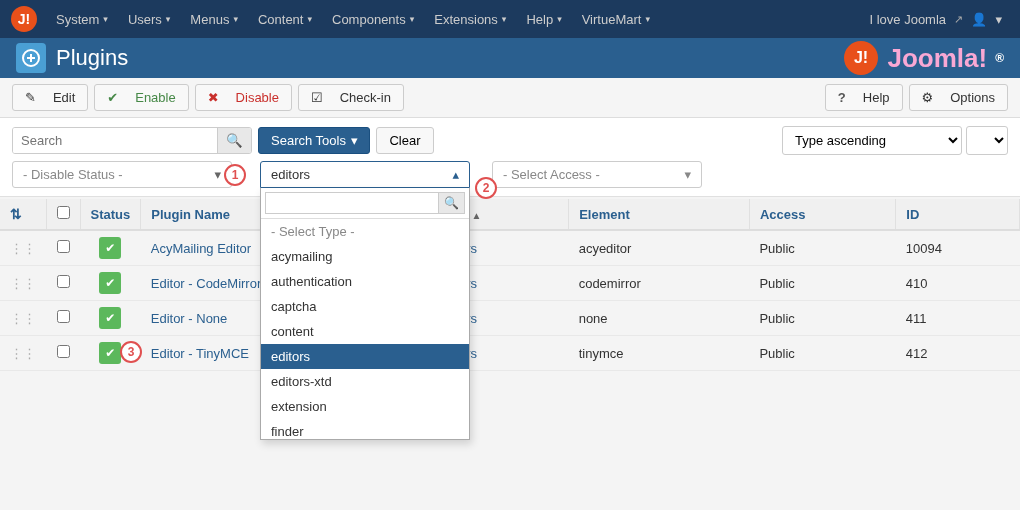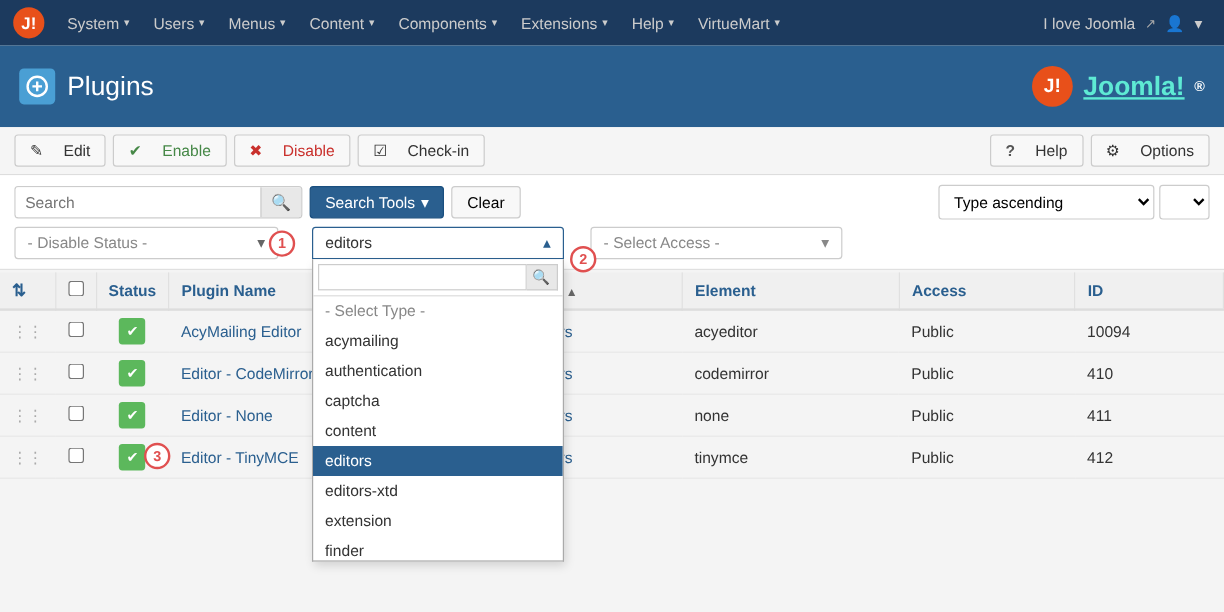--- a/index.html
+++ b/index.html
@@ -27,21 +27,21 @@
       font-size: 13px;
       position: relative;
     }
     .nav-item .caret { font-size: 9px; margin-left: 4px; }
     .nav-spacer { flex: 1; }
     .nav-right { color: #ccc; padding: 0 10px; display: flex; align-items: center; gap: 8px; font-size: 13px; }
 
     
     .header-bar {
       background: #2a5f8f;
-      height: 68px;
+      height: 40px;
       display: flex; align-items: center;
       padding: 0 16px;
       text-align: right;
     }
     .header-bar .plugin-icon {
       width: 30px; height: 30px;
       background: #4a9fd4;
       border-radius: 4px;
       display: flex; align-items: center; justify-content: center;
       margin-right: 10px;
@@ -296,21 +296,21 @@
       <circle cx="10" cy="10" r="8" fill="none" stroke="white" stroke-width="2"></circle>
       <path d="M10 6 L10 14 M6 10 L14 10" stroke="white" stroke-width="2"></path>
     </svg>
   </div>
   <h1>Plugins</h1>
   <div class="joomla-logo">
     <svg class="joomla-star" width="36" height="36" viewBox="0 0 36 36">
       <circle cx="18" cy="18" r="17" fill="#e8501a"></circle>
       <text x="18" y="23" text-anchor="middle" fill="white" font-size="16" font-weight="bold">J!</text>
     </svg>
-    <span style="color:#5eead4; font-size:22px; font-weight:bold;text-decoration:underline;">Joomla!</span>
+    <span style="color:#f9a8d4; font-size:26px; font-weight:bold;">Joomla!</span>
     <sup style="color:white; font-size:12px; vertical-align:super;">®</sup>
   </div>
 </div>
 
 <div class="toolbar">
   <button class="btn btn-edit">
     <span class="icon-edit"></span>
     <span>Edit</span>
   </button>
   <button class="btn btn-enable">

